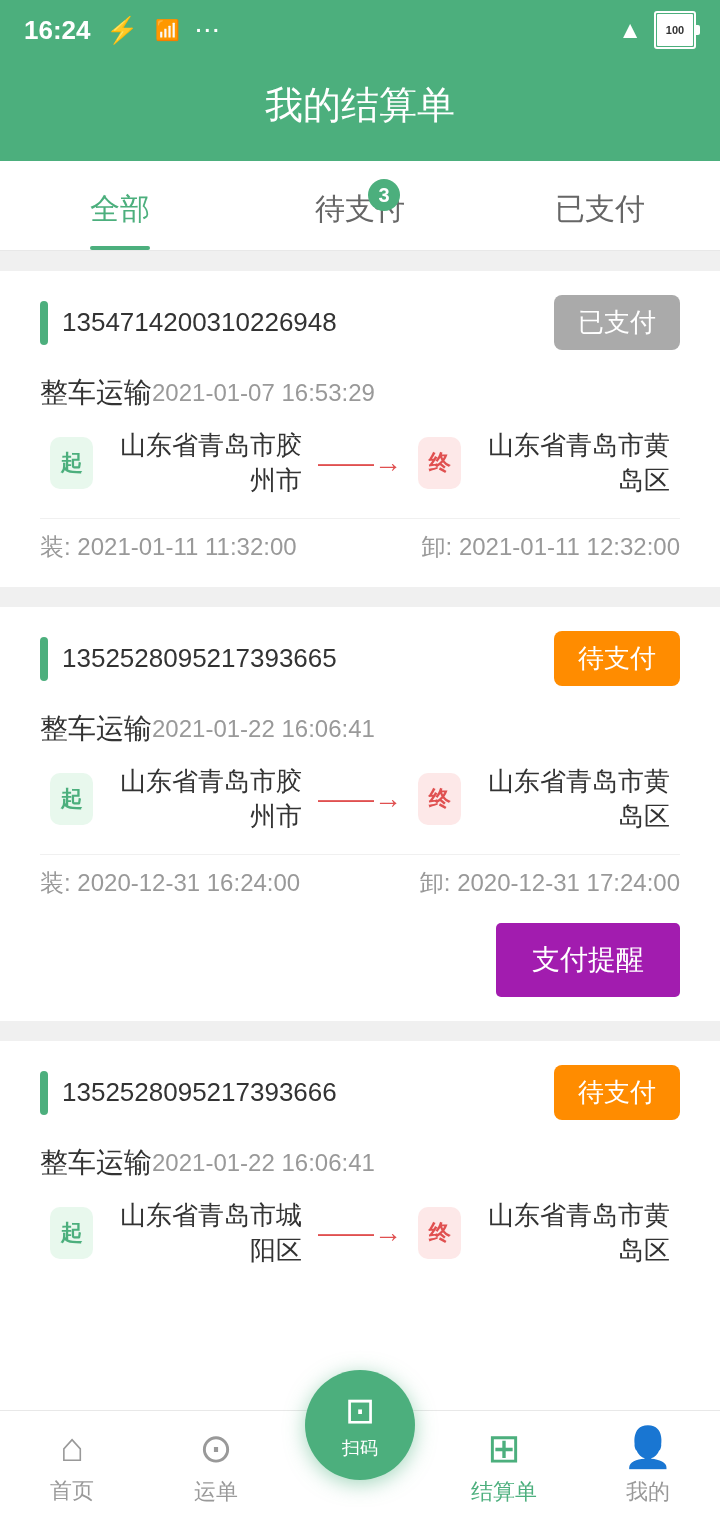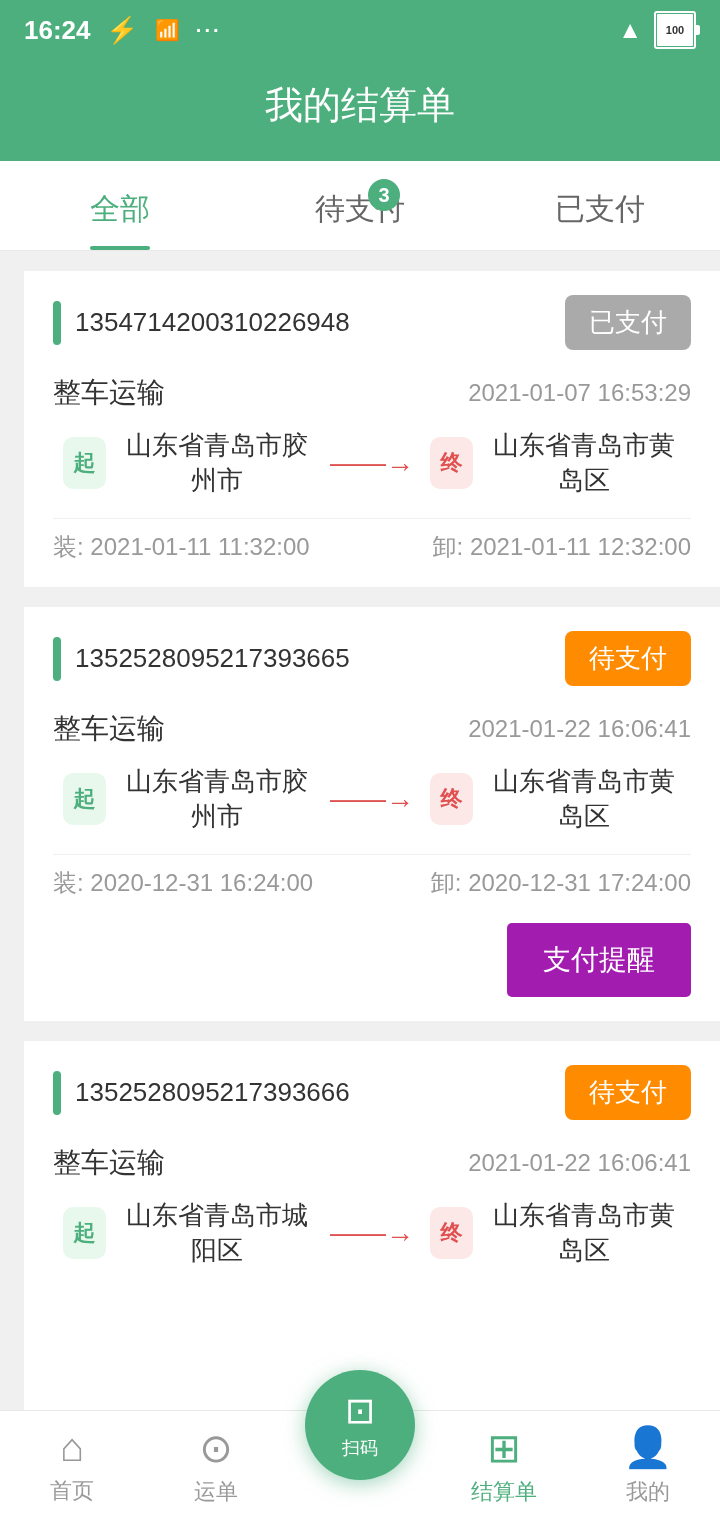--- a/index.html
+++ b/index.html
@@ -136,22 +136,21 @@
 
     
     .content {
       padding: 20px 0;
     }
 
     
     .card {
       background: white;
       margin-bottom: 20px;
-      padding: 24px 29px;
-      margin-left: 24px;
+      padding: 24px 40px;
     }
 
     .card-header {
       display: flex;
       align-items: center;
       justify-content: space-between;
       margin-bottom: 20px;
     }
     .card-id-row {
       display: flex;
@@ -183,23 +182,21 @@
     .status-pending {
       background: #ff8c00;
     }
 
     .card-body {
       padding-top: 4px;
     }
     .transport-type-row {
       display: flex;
       align-items: center;
-      justify-content: space-between;
       margin-bottom: 16px;
-      gap: 32px;
     }
     .transport-type {
       font-size: 28px;
       color: #333;
     }
     .transport-date {
       font-size: 24px;
       color: #999;
     }
 
@@ -233,21 +230,21 @@
       background: #e8f8ed;
       color: #4caf7d;
     }
     .route-tag.end-tag {
       background: #fde8e8;
       color: #e05050;
     }
     .route-name {
       font-size: 26px;
       color: #333;
-      text-align: center;
+      text-align: right;
       max-width: 200px;
     }
     .route-arrow {
       flex-shrink: 0;
       margin: 0 16px;
       color: #e05050;
       font-size: 28px;
     }
 
     .time-row {

